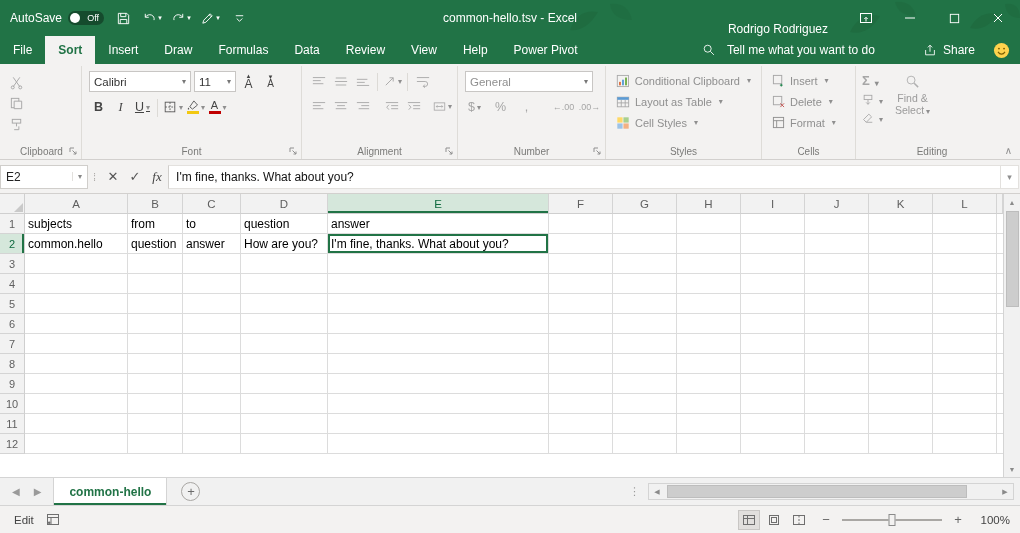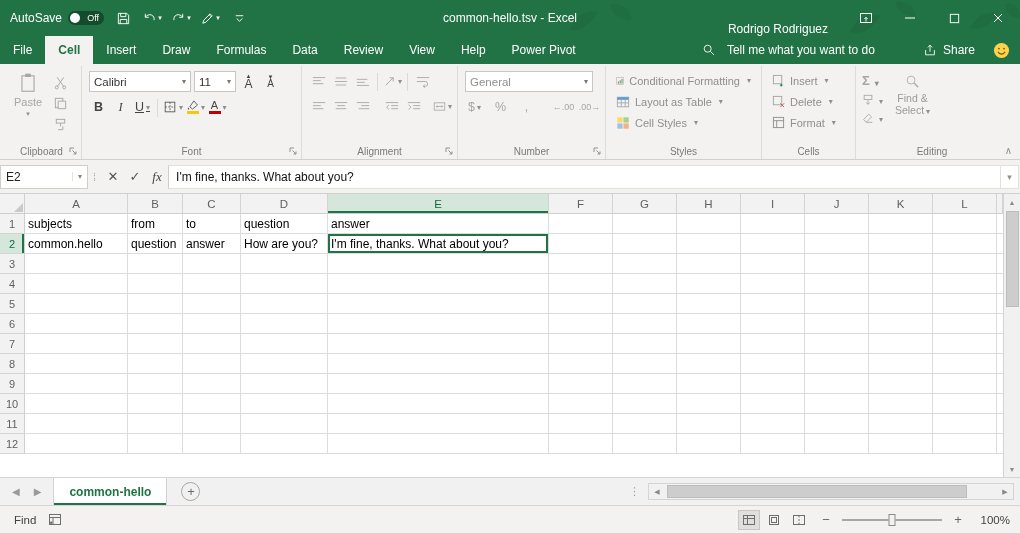--- a/index.html
+++ b/index.html
@@ -198,21 +198,21 @@
         <svg width="14" height="14" viewBox="0 0 14 14" stroke="#fff">
             <path d="M3 3l8 8M11 3l-8 8"></path>
           </svg>
       </div>
     </div>
   </div>
 
   <div class="tabrow">
     <div id="ribbon-tabs" style="display:flex;align-items:stretch;">
         <div class="rtab">File</div>
-        <div class="rtab active">Cell</div>
+        <div class="rtab active">Sort</div>
         <div class="rtab">Insert</div>
         <div class="rtab">Draw</div>
         <div class="rtab">Formulas</div>
         <div class="rtab">Data</div>
         <div class="rtab">Review</div>
         <div class="rtab">View</div>
         <div class="rtab">Help</div>
         <div class="rtab">Power Pivot</div>
       </div>
     <div class="tellme">
@@ -235,28 +235,20 @@
         <circle cx="6.3" cy="7" r="1" fill="#7a5c00"></circle>
           <circle cx="11.7" cy="7" r="1" fill="#7a5c00"></circle>
         <path d="M5.3 10.5c1 1.6 2.4 2.4 3.7 2.4s2.7-.8 3.7-2.4" fill="none" stroke="#7a5c00" stroke-width="1.2"></path>
       </svg>
     </div>
   </div>
 
   <div class="ribbon">
 
     <div class="rgroup" style="width:80px;">
-      <div class="paste-big">
-        <svg width="22" height="22" viewBox="0 0 20 20" fill="none" stroke="#a6a6a6">
-          <rect x="4.5" y="3.5" width="11" height="14"></rect>
-            <rect x="7.5" y="1.5" width="5" height="3" fill="#a6a6a6" stroke="none"></rect>
-        </svg>
-        <span>Paste</span>
-        <span class="qdd" style="color:#8f8f8f;">▾</span>
-      </div>
       <div class="clip-mini">
         <svg width="15" height="15" viewBox="0 0 16 16" fill="none" stroke="#a6a6a6">
           <path d="M4.5 2.5l7 10M11.5 2.5l-7 10"></path>
             <circle cx="4" cy="13.2" r="1.6"></circle>
             <circle cx="12" cy="13.2" r="1.6"></circle>
         </svg>
         <svg width="15" height="15" viewBox="0 0 16 16" fill="none" stroke="#a6a6a6">
           <rect x="2.5" y="2.5" width="8" height="10"></rect>
             <path d="M5.5 5.5h8v8h-8z" fill="#f3f2f1"></path>
         </svg>
@@ -440,21 +432,21 @@
 
     <div class="rgroup" style="width:156px;">
       <div class="vcol" style="gap:2px;width:100%;">
         <div class="stylerow dd">
           <svg width="14" height="14" viewBox="0 0 16 16" fill="none" stroke="#a6a6a6">
             <rect x="1.5" y="1.5" width="13" height="13"></rect>
               <rect x="3.5" y="9" width="2.2" height="4" fill="#e0703f" stroke="none"></rect>
               <rect x="7" y="6.5" width="2.2" height="6.5" fill="#5b9bd5" stroke="none"></rect>
               <rect x="10.5" y="4" width="2.2" height="9" fill="#70ad47" stroke="none"></rect>
           </svg>
-          <span>Conditional Formatting</span>
+          <span>Conditional Clipboard</span>
         </div>
         <div class="stylerow dd">
           <svg width="14" height="14" viewBox="0 0 16 16" fill="none" stroke="#a6a6a6">
             <rect x="1.5" y="2.5" width="13" height="11"></rect>
               <rect x="1.5" y="2.5" width="13" height="3" fill="#5b9bd5" stroke="none"></rect>
               <path d="M1.5 9h13M6 5.5v8M10.5 5.5v8"></path>
           </svg>
           <span>Layout as Table</span>
         </div>
         <div class="stylerow dd">
@@ -787,21 +779,21 @@
       <div class="htrack">
           <div class="hthumb"></div>
         </div>
       <div class="harrow">
           <span>▶</span>
         </div>
     </div>
   </div>
 
   <div class="statusbar">
-    <span class="smode">Find</span>
+    <span class="smode">Edit</span>
     <svg width="14" height="13" viewBox="0 0 14 13" fill="none" stroke="#6f6f6f">
       <rect x="1.5" y="1.5" width="11" height="10"></rect>
         <path d="M1.5 4.5h11M5 4.5V11.5"></path>
         <circle cx="3.2" cy="9.8" r="1.3" fill="#6f6f6f" stroke="none"></circle>
     </svg>
     <div class="srights">
       <div class="views">
         <div class="viewbtn selview">
           <svg width="14" height="12" viewBox="0 0 14 12" fill="none" stroke="#6f6f6f">
               <rect x="1.5" y="1.5" width="11" height="9"></rect>

